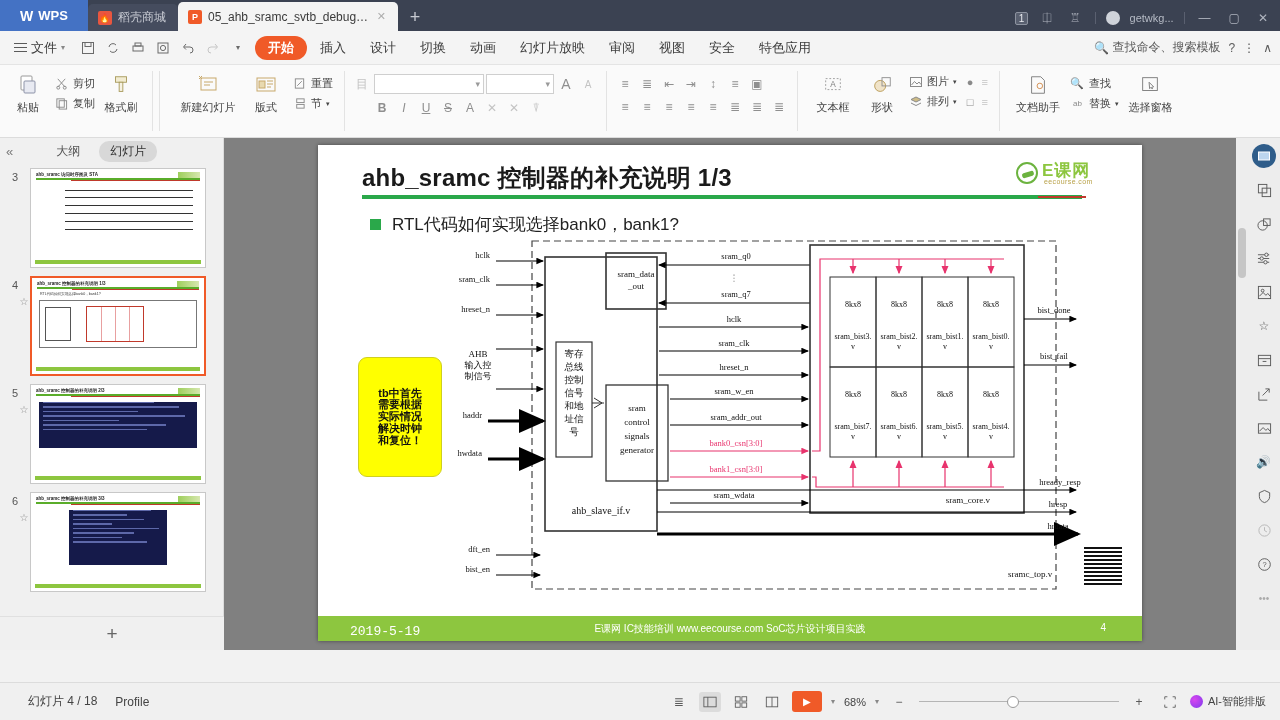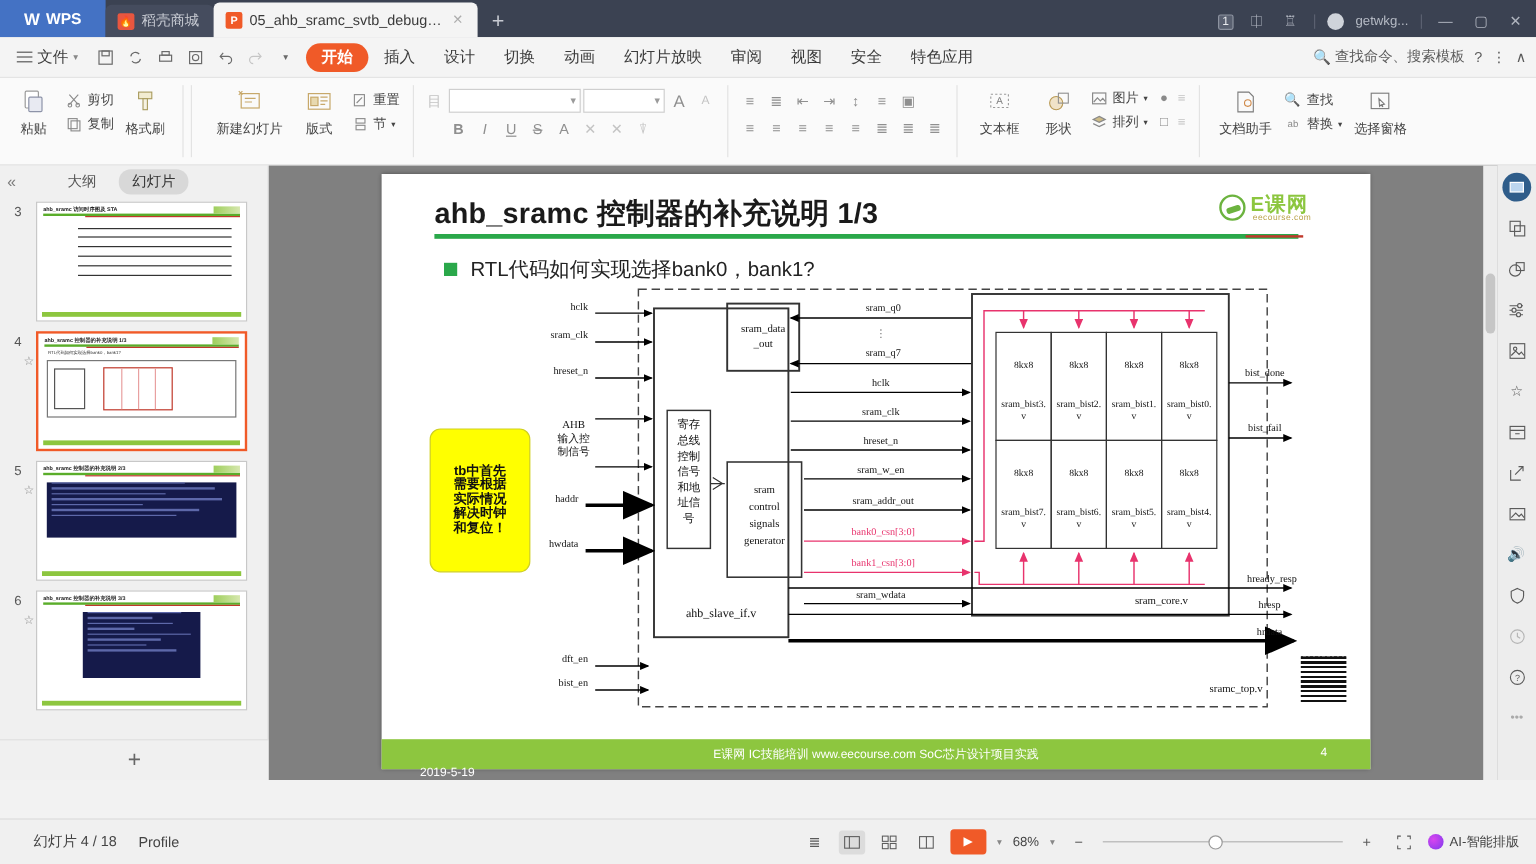--- a/index.html
+++ b/index.html
@@ -102,21 +102,21 @@
   .s-logo { position:absolute; right:22px; top:12px; width:104px; height:34px; }
   .s-logo .lmark { position:absolute; left:0; top:5px; width:22px; height:22px; border-radius:50%; border:2px solid #6cb33f; }
   .s-logo .lmark:after { content:""; position:absolute; left:4px; top:8px; width:12px; height:5px; background:#6cb33f; border-radius:2px; transform:rotate(-18deg); }
   .s-logo .ltext { position:absolute; left:26px; top:2px; font-size:17px; font-weight:bold; color:#8cc63f; letter-spacing:1px; }
   .s-logo .lsub { position:absolute; left:28px; top:21px; font-size:7px; color:#b9a24a; letter-spacing:.4px; }
   .s-bullet { position:absolute; left:52px; top:68px; display:flex; align-items:center; gap:11px; }
   .s-bullet .sq { width:11px; height:11px; background:#2aa84a; }
   .s-bullet .tx { font-size:17px; color:#222; }
 
   .s-foot { position:absolute; left:0; bottom:0; width:824px; height:25px; background:#8dc63f; }
-  .s-foot .fdate { position:absolute; left:32px; top:23px; font-size:10px; color:#fff; }
+  .s-foot .fdate { position:absolute; left:32px; top:8px; font-size:13px; color:#fff;font-family:Liberation Mono, monospace; }
   .s-foot .fcen { position:absolute; left:0; right:0; top:6px; text-align:center; font-size:10px; color:#fff; }
   .s-foot .fnum { position:absolute; right:36px; top:6px; font-size:10px; color:#fff; }
 
   
   .dia { position:absolute; left:0; top:92px; width:824px; height:378px; }
   .dia svg { display:block; }
   .callout { position:absolute; left:40px; top:120px; width:84px; height:120px; background:#ffff00; border:1px solid #cfcf20; border-radius:9px; display:flex; align-items:center; justify-content:center; }
   .callout .ctext { font-size:11px; line-height:1.07; color:#111; text-align:center; width:52px; font-weight:bold; }
   .qr { position:absolute; right:20px; bottom:30px; width:38px; height:38px; background:
      repeating-linear-gradient(0deg,#111 0 2px,#fff 2px 4px),

